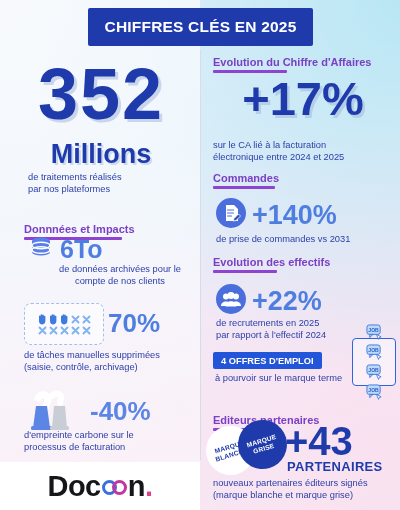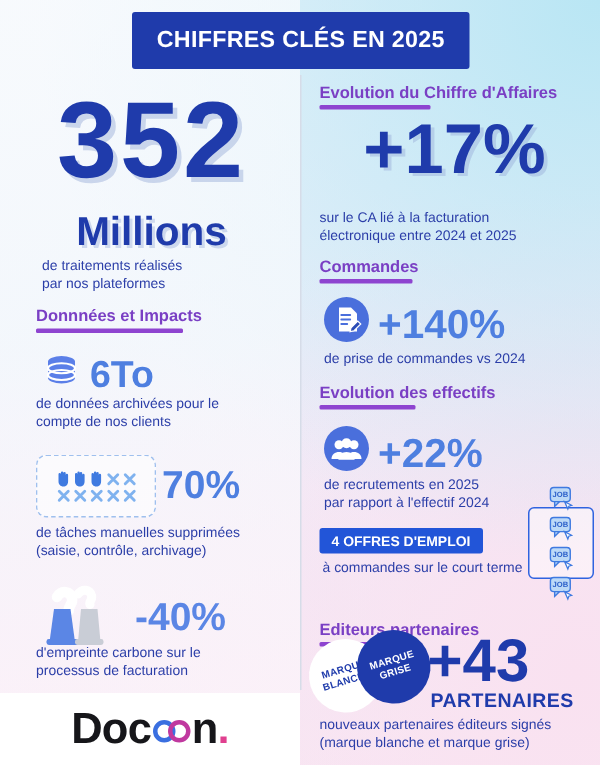--- a/index.html
+++ b/index.html
@@ -49,23 +49,23 @@
     color:#1f3bab;letter-spacing:2px;
     text-shadow:3px 3px 0 rgba(150,170,215,.45);
   }
   .millions{
     position:absolute;left:6px;top:140px;width:190px;text-align:center;
     font-size:27px;line-height:28px;font-weight:bold;color:#1f3bab;
     text-shadow:2px 2px 0 rgba(150,170,215,.40);
   }
   .cap352{position:absolute;left:28px;top:172px;width:165px;}
   
-  .h-donnees{position:absolute;left:24px;top:205px;}
+  .h-donnees{position:absolute;left:24px;top:223px;}
   .row6to{position:absolute;left:28px;top:234px;display:flex;align-items:center;gap:6px;}
-  .cap6to{position:absolute;left:24px;top:264px;width:160px;}
+  .cap6to{position:absolute;left:40px;top:264px;width:160px;text-align:center;}
   .box70{
     position:absolute;left:24px;top:303px;width:78px;height:40px;
     border:1.5px dashed #9fc0ee;border-radius:7px;background:rgba(255,255,255,.55);
     display:flex;flex-direction:column;justify-content:center;align-items:center;gap:1px;
   }
   .iconrow{display:flex;gap:2px;align-items:center;justify-content:center;}
   .n70{position:absolute;left:108px;top:308px;font-size:26px;line-height:30px;font-weight:bold;color:#4e7fe0;}
   .cap70{position:absolute;left:24px;top:350px;width:172px;}
   .fact{position:absolute;left:28px;top:390px;}
   .n50{position:absolute;left:90px;top:396px;font-size:26px;line-height:30px;font-weight:bold;color:#5b86e5;}
@@ -238,21 +238,21 @@
     <span>
       <svg width="30" height="30" viewBox="0 0 30 30">
         <circle cx="15" cy="15" r="15" fill="#4a6fdc"></circle>
         <path d="M10 7 h8 l4 4 v12 h-12 z" fill="#ffffff"></path>
         <path d="M11.5 12 h6 M11.5 15 h6 M11.5 18 h4" stroke="#4a6fdc" stroke-width="1.2" stroke-linecap="round"></path>
         <path d="M18 20.5 l4.5-4.5 2 2 -4.5 4.5 -2.6 .6 z" fill="#2b4bb5" stroke="#ffffff" stroke-width=".8"></path>
       </svg>
     </span>
     <span style="font-size:27px;line-height:28px;font-weight:bold;color:#4e7fe0">+140%</span>
   </div>
-  <div class="capcmd cap">de prise de commandes vs 2024</div>
+  <div class="capcmd cap">de prise de commandes vs 2031</div>
 
   <div class="h-eff">
     <div class="sechead">Evolution des effectifs</div>
     <div class="ulbar" style="width:64px"></div>
   </div>
   <div class="roweff">
     <span>
       <svg width="30" height="30" viewBox="0 0 30 30">
         <circle cx="15" cy="15" r="15" fill="#4a6fdc"></circle>
         <circle cx="10" cy="12.5" r="3" fill="#ffffff"></circle>
@@ -264,21 +264,21 @@
       </svg>
     </span>
     <span style="font-size:27px;line-height:28px;font-weight:bold;color:#4e7fe0">+22%</span>
   </div>
   <div class="capeff cap" style="white-space:pre-line">de recrutements en 2025
 par rapport à l'effectif 2024</div>
 
   <div class="pill">
     <span>4 OFFRES D'EMPLOI</span>
   </div>
-  <div class="cappill cap">à commandes sur le court terme</div>
+  <div class="cappill cap">à pourvoir sur le marque terme</div>
 
   <div class="jobbox">
     <svg width="17" height="17" viewBox="0 0 18 18">
       <rect x="1" y="1" width="14" height="10" rx="2.4" fill="#bcd9f7" stroke="#3f7ae0" stroke-width="1"></rect>
       <path d="M4 11 l0 3.4 l3.4-3.4z" fill="#bcd9f7" stroke="#3f7ae0" stroke-width="1"></path>
       <text x="8" y="8" font-size="5.4" font-family="Liberation Sans, sans-serif" font-weight="bold" fill="#2b5fc9" text-anchor="middle">JOB</text>
       <path d="M11 11 l5 2.6 -2 .7 -.7 2z" fill="#ffffff" stroke="#3f7ae0" stroke-width=".9"></path>
     </svg>
     <svg width="17" height="17" viewBox="0 0 18 18">
       <rect x="1" y="1" width="14" height="10" rx="2.4" fill="#bcd9f7" stroke="#3f7ae0" stroke-width="1"></rect>

